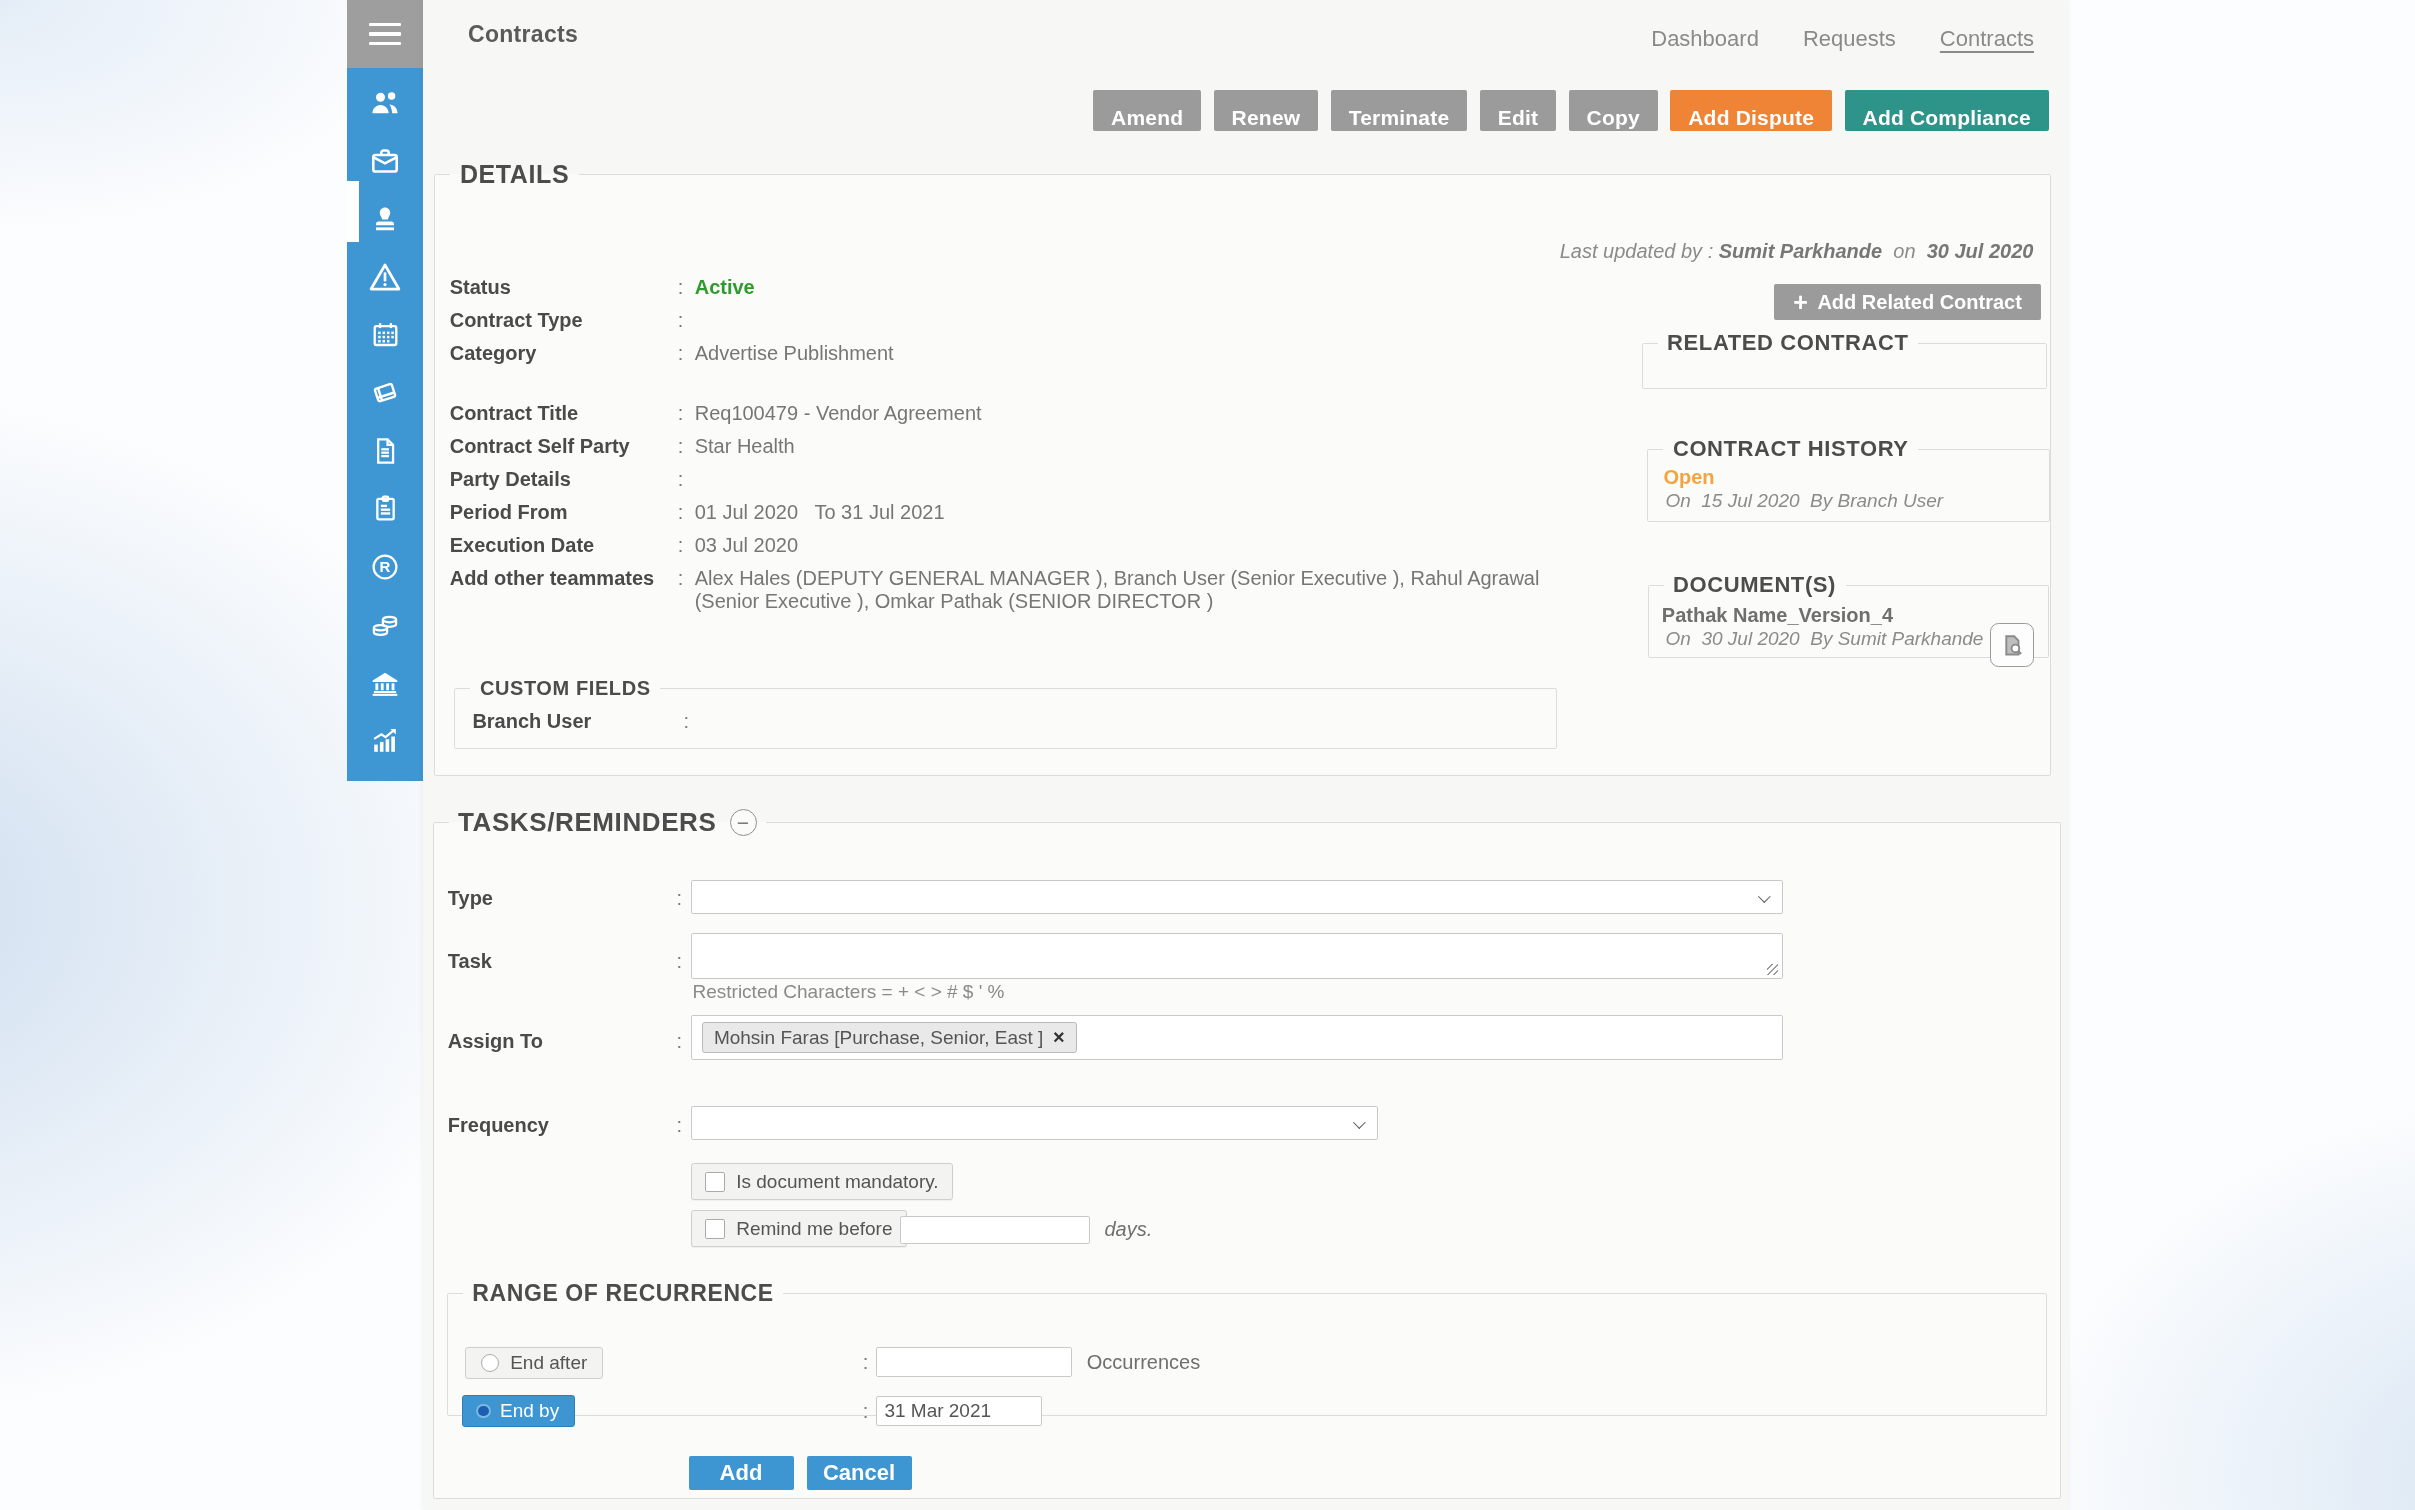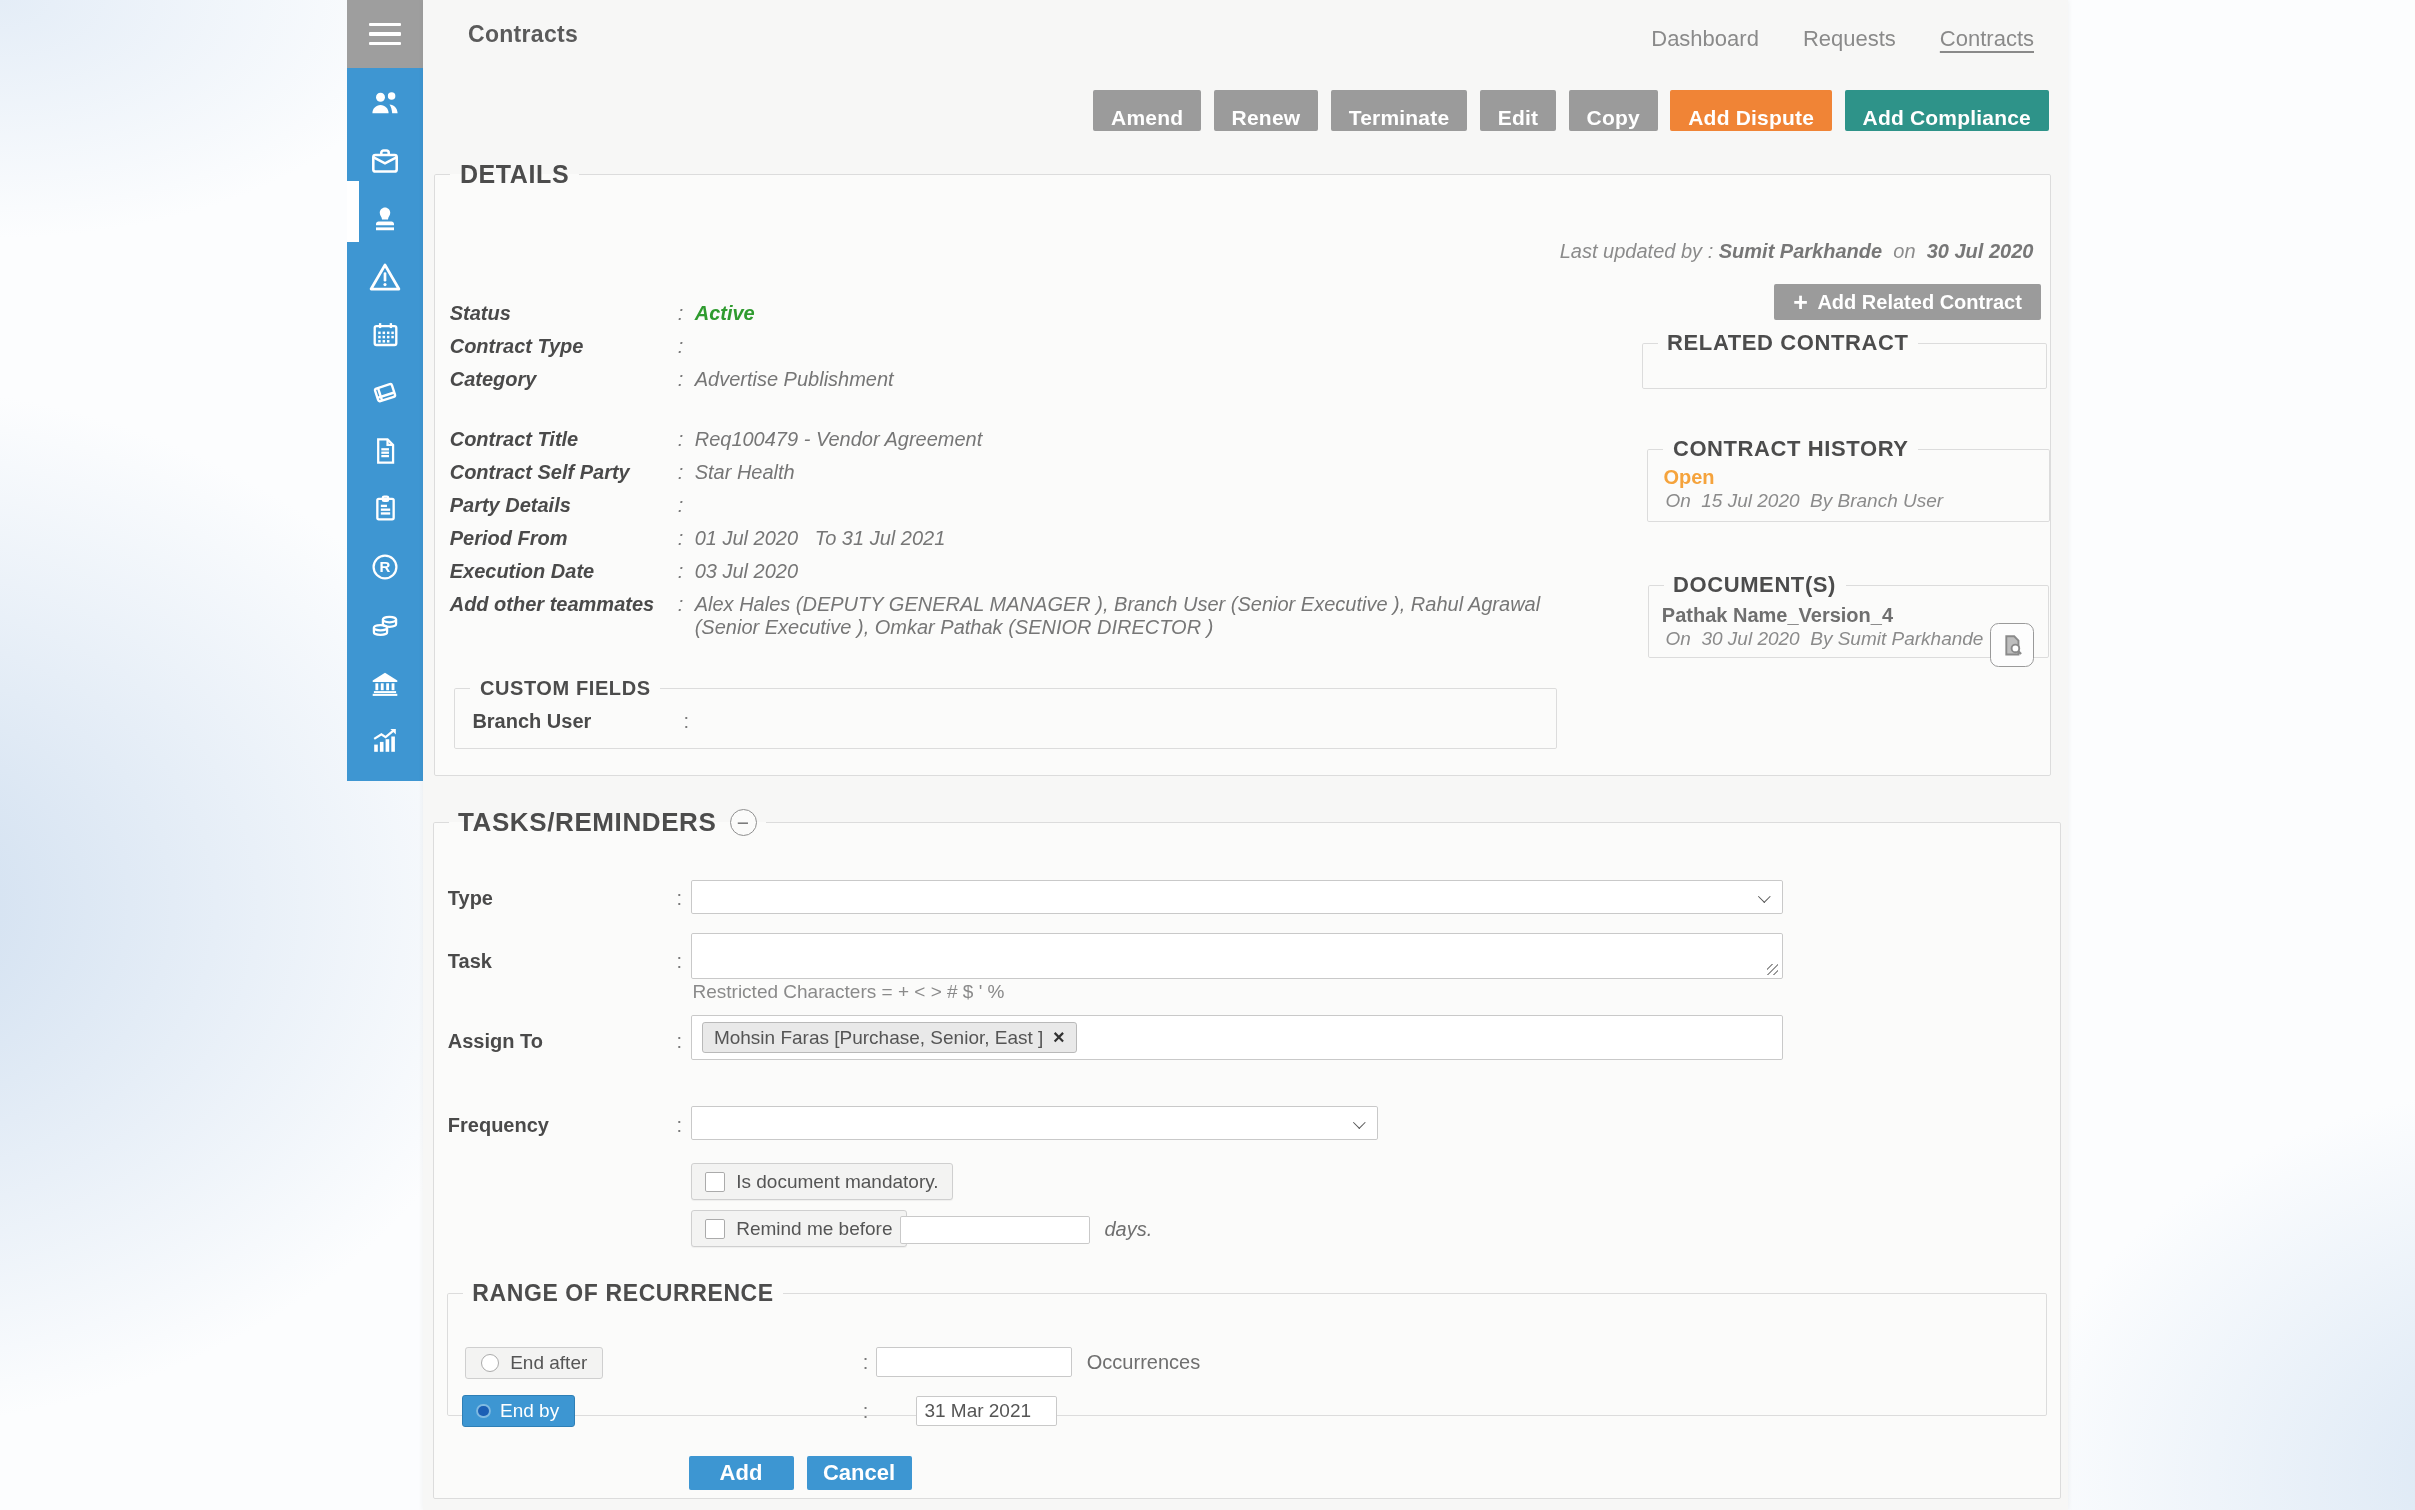--- a/index.html
+++ b/index.html
@@ -33,21 +33,21 @@
   .btn.teal { background:#2e9389; }
   
   fieldset { position:absolute; border:1px solid #dcdcdc; background:#fbfbfa; border-radius:1.9px; }
   legend { font-weight:bold; color:#4c4c4c; margin-left:15px; padding:0 9.5px; letter-spacing:0.6px; }
   fieldset.details { left:11.4px; top:160px; width:1617px; height:616px; }
   fieldset.details > legend { font-size:25px; }
   .last-updated { position:absolute; top:51px; right:17px; font-size:20px; color:#8b8b8b; font-style:italic; white-space:pre-wrap; }
   .last-updated b { color:#777; }
   .add-related-btn { position:absolute; top:95px; right:9.5px; height:36px; padding:0 19px; background:#9b9b9b; border:none; border-radius:1.9px; color:#fff; font-size:20px; font-weight:bold; cursor:pointer; display:flex; align-items:center; gap:9.5px; }
   .add-related-btn .plus { font-size:25px; font-weight:bold; line-height:1; }
-  .rows { position:absolute; left:14.3px; top:108px; width:1156px;font-style:italic; }
+  .rows { position:absolute; left:14.3px; top:82px; width:1156px; }
   .frow { display:flex; align-items:flex-start; line-height:33px; }
   .frow.gap-before { margin-top:27px; }
   .lbl { width:228px; font-size:20px; font-weight:bold; color:#4a4a4a; flex:none; }
   .colon { width:17px; font-size:20px; color:#7a7a7a; flex:none; }
   .val { flex:1; font-size:20px; color:#767676; white-space:pre-wrap; line-height:23px; padding-top:4.8px; }
   .frow .val.green { color:#2f9b2f; font-weight:bold; }
   fieldset.custom { left:19px; top:488px; width:1103px; height:72px; }
   fieldset.custom > legend { font-size:20px; }
   .custom-row { display:flex; margin:9.5px 0 0 17px; }
   .custom-row .lbl { width:211px; }
@@ -84,21 +84,21 @@
   fieldset.range > legend { font-size:23px; }
   .radio-btn { position:absolute; display:flex; align-items:center; gap:11.4px; height:32px; background:#f3f3f2; border:1px solid #cfcfcf; border-radius:2.9px; padding:0 15px; cursor:pointer; }
   .radio-btn .circle { width:18px; height:18px; border-radius:50%; background:#fff; border:1px solid #ababab; }
   .radio-btn .rb-label { font-size:19px; color:#555; }
   .radio-btn.selected { background:#3d96d2; border-color:#2e7fb6; }
   .radio-btn.selected .circle { width:10.5px; height:10.5px; border:none; background:#1b5fb5; box-shadow:0 0 0 1.9px rgba(255,255,255,0.35); }
   .radio-btn.selected .rb-label { color:#fff; }
   .r-colon { position:absolute; left:415px; font-size:20px; color:#7a7a7a; }
   .occ-input { left:428px; top:40px; width:196px; height:29.5px; position:absolute; }
   .occ-label { position:absolute; left:639px; top:44px; font-size:20px; color:#6f6f6f; }
-  .endby-input { left:428px; top:89px; width:141px; height:29.5px; position:absolute;margin-left:40px; }
+  .endby-input { left:428px; top:89px; width:166px; height:29.5px; position:absolute; }
   .form-actions { position:absolute; left:255px; top:618px; display:flex; gap:13px; }
   .btn-blue { border:none; width:105px; height:34px; background:#3d96d2; color:#fff; font-family:"Liberation Sans",sans-serif; font-size:22px; font-weight:bold; border-radius:1.9px; cursor:pointer; }
   
   .clip-artifact { position:absolute; top:0; height:8.6px; overflow:hidden; }
   .clip-artifact i { display:block; width:3.8px; height:13.3px; background:#555; transform:rotate(18deg); float:left; margin-right:8.6px; margin-top:-3.8px; }
 </style>
 </head>
 <body>
 
 <div class="screen">

